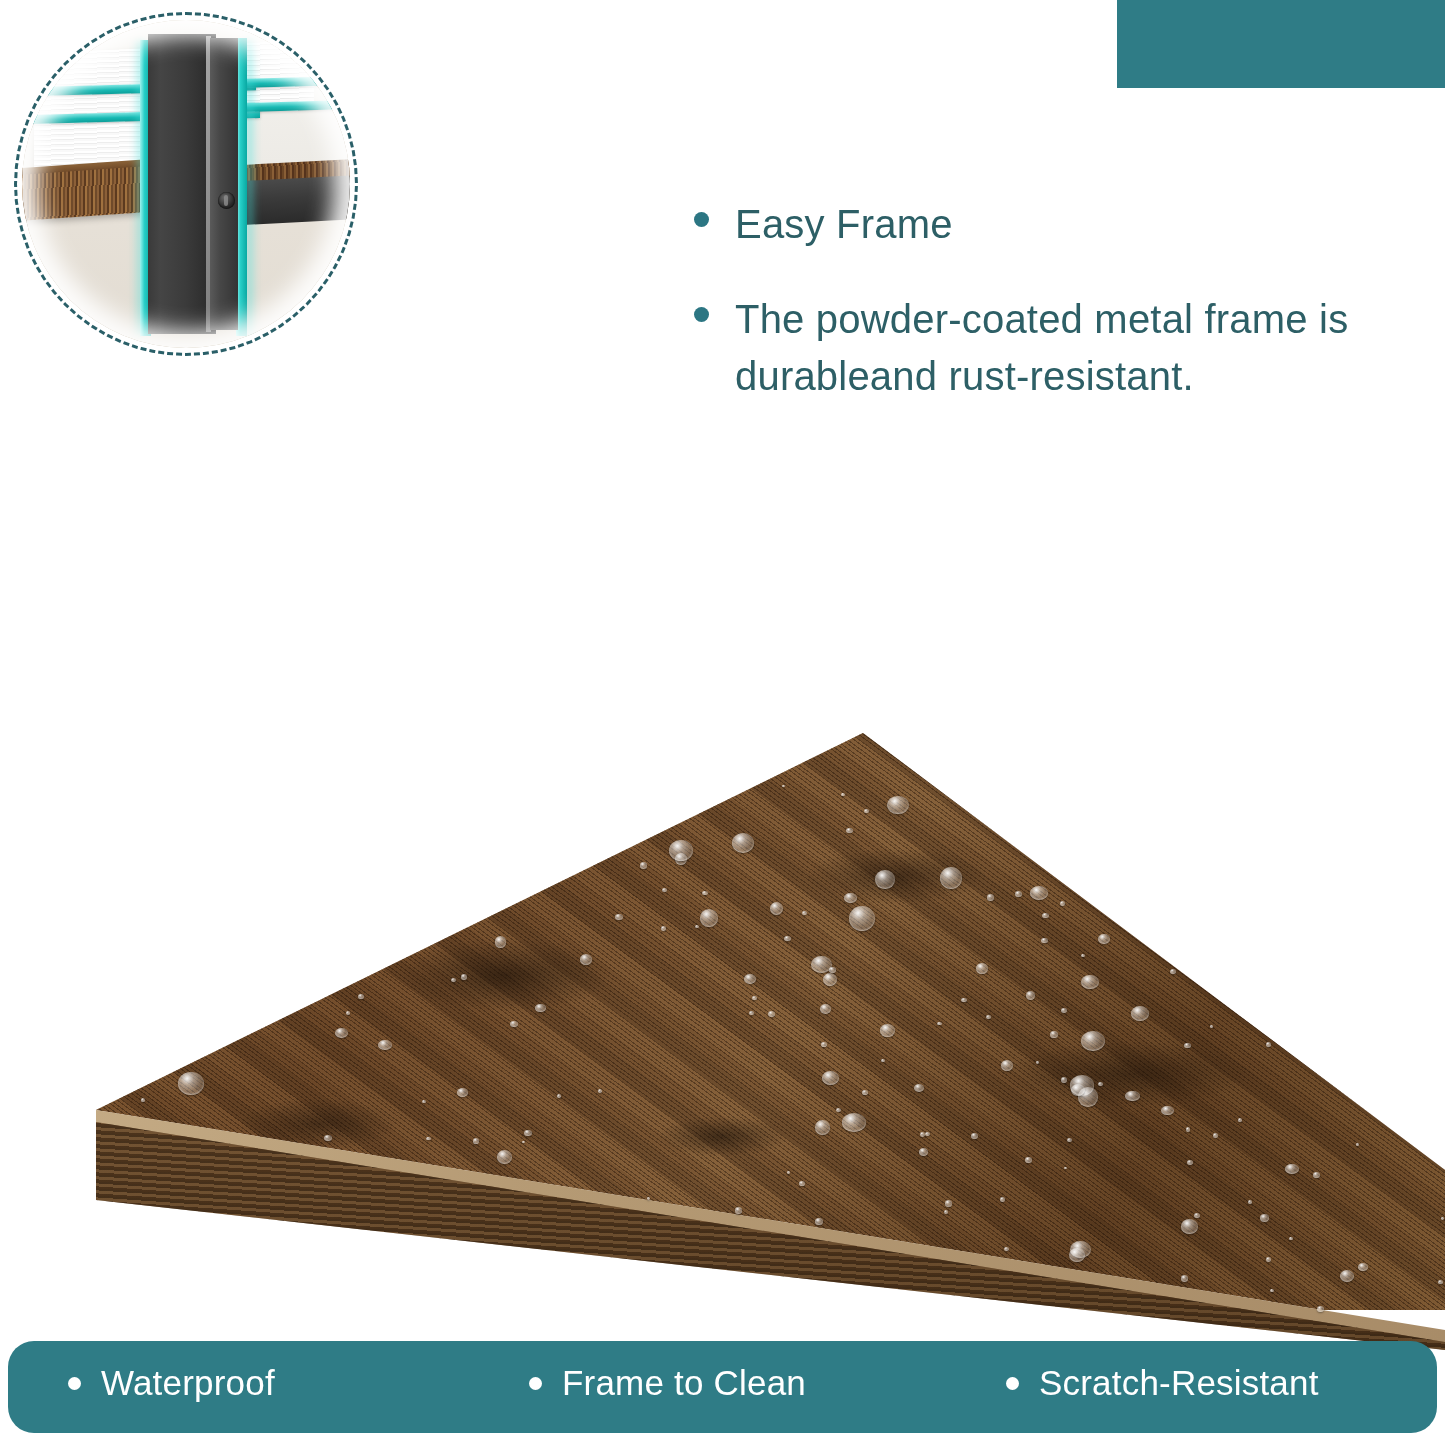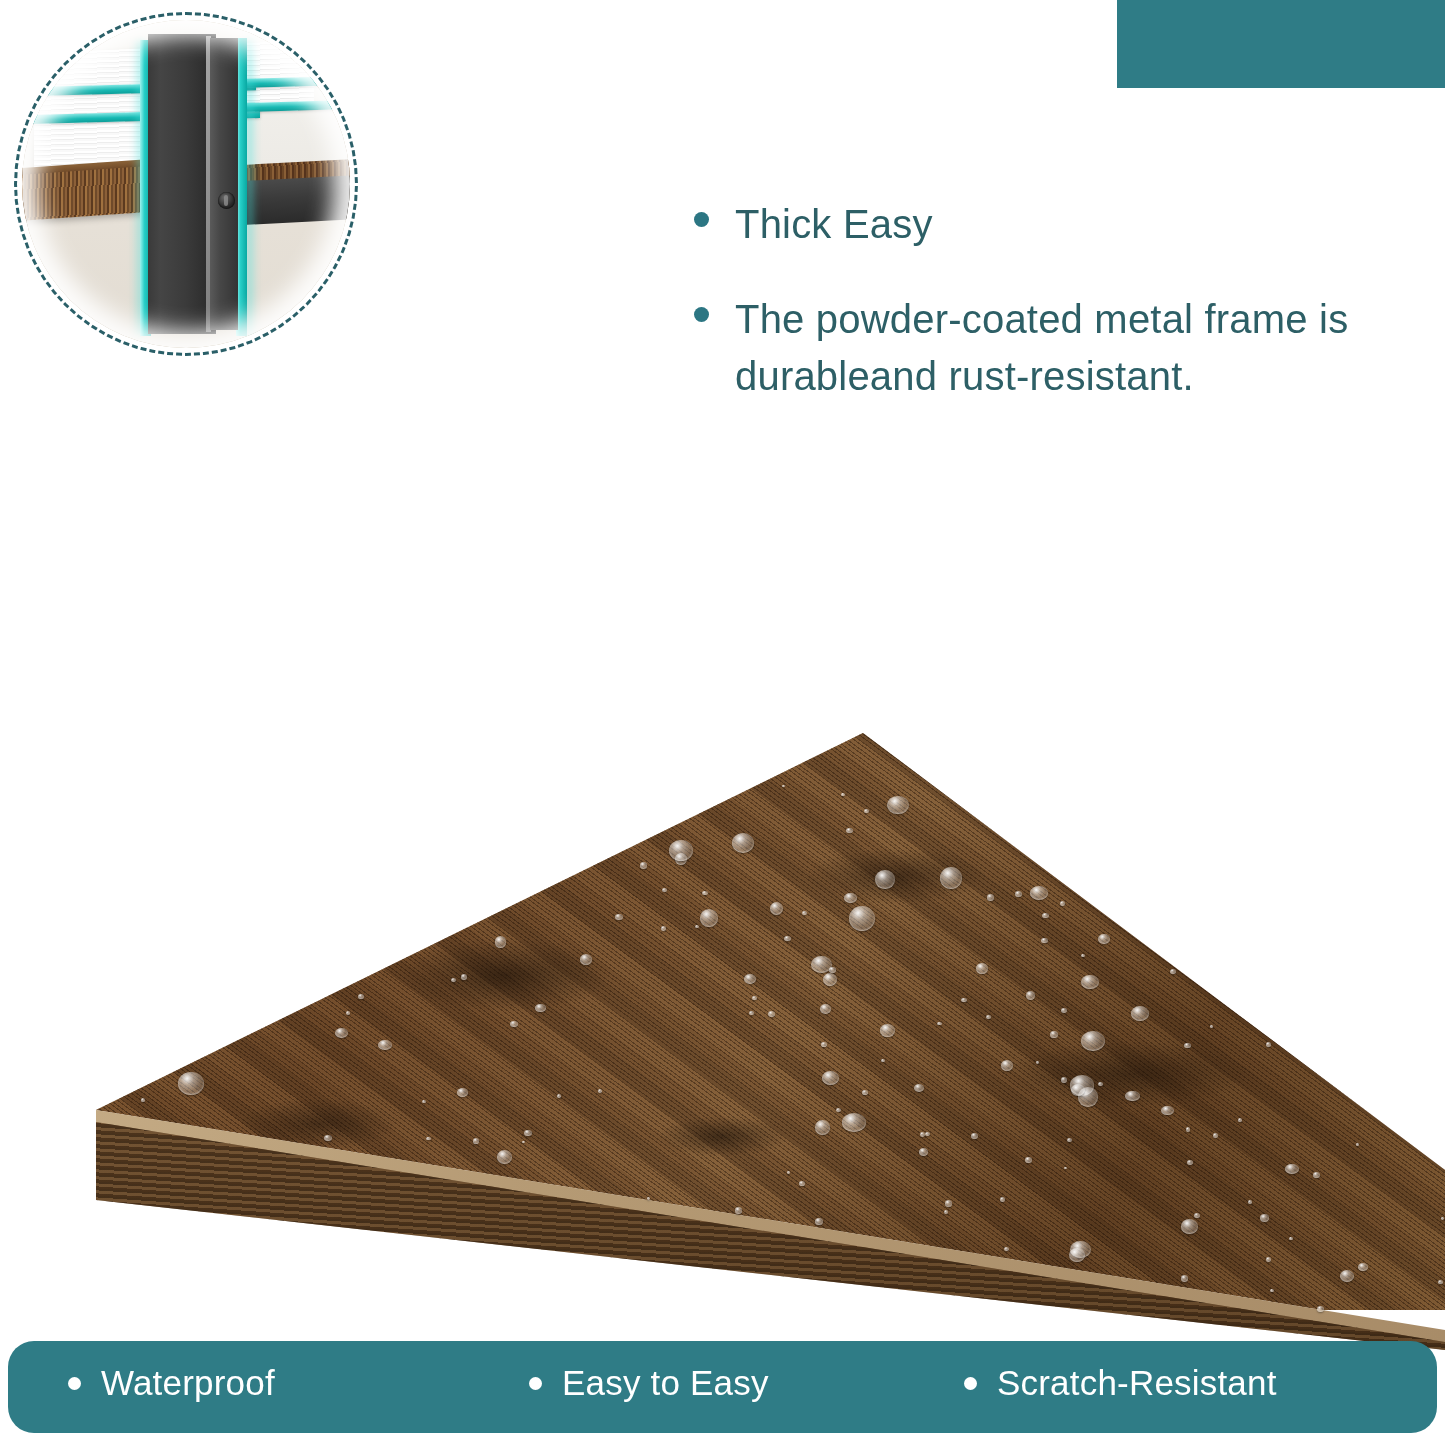--- a/index.html
+++ b/index.html
@@ -366,21 +366,21 @@
   }
   .bb-item .dot {
     width: 13px;
     height: 13px;
     border-radius: 50%;
     background: #ffffff;
     margin-right: 20px;
   }
   #bb0 { left: 60px; }
   #bb1 { left: 521px; }
-  #bb2 { left: 956px; }
+  #bb2 { left: 998px; }
 </style>
 </head>
 <body>
 
 <div id="poster">
 
   <div class="corner-block"></div>
 
   <div class="circle-wrap">
     <div class="circle-photo">
@@ -412,21 +412,21 @@
 
         <div class="vignette"></div>
       </div>
     </div>
     <div class="circle-dash"></div>
   </div>
 
   <div class="feature-list">
     <div class="feature-row">
       <span class="feature-bullet"></span>
-      <span class="feature-text">Thick Easy</span>
+      <span class="feature-text">Easy Frame</span>
     </div>
     <div class="feature-row">
       <span class="feature-bullet"></span>
       <span class="feature-text">The powder-coated metal frame is durableand rust-resistant.</span>
     </div>
   </div>
 
 
   <div class="board-wrap">
     <div class="board">
@@ -568,21 +568,21 @@
     </div>
   </div>
 
   <div class="bottom-bar">
     <div class="bb-item" id="bb0">
       <span class="dot"></span>
       <span>Waterproof</span>
     </div>
     <div class="bb-item" id="bb1">
       <span class="dot"></span>
-      <span>Easy to Easy</span>
+      <span>Frame to Clean</span>
     </div>
     <div class="bb-item" id="bb2">
       <span class="dot"></span>
       <span>Scratch-Resistant</span>
     </div>
   </div>
 
 </div>
 
 </body></html>

